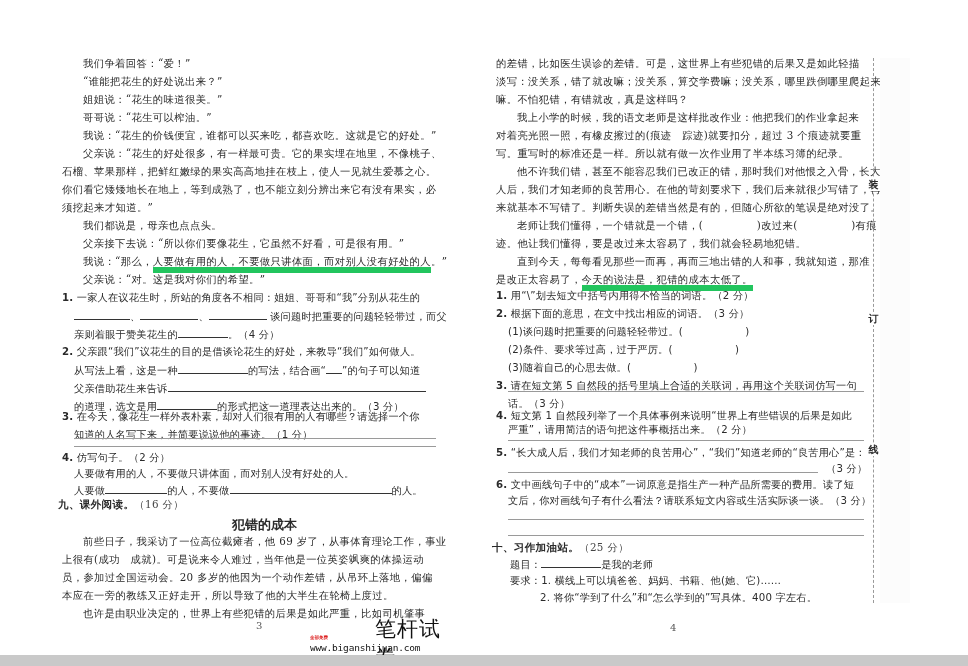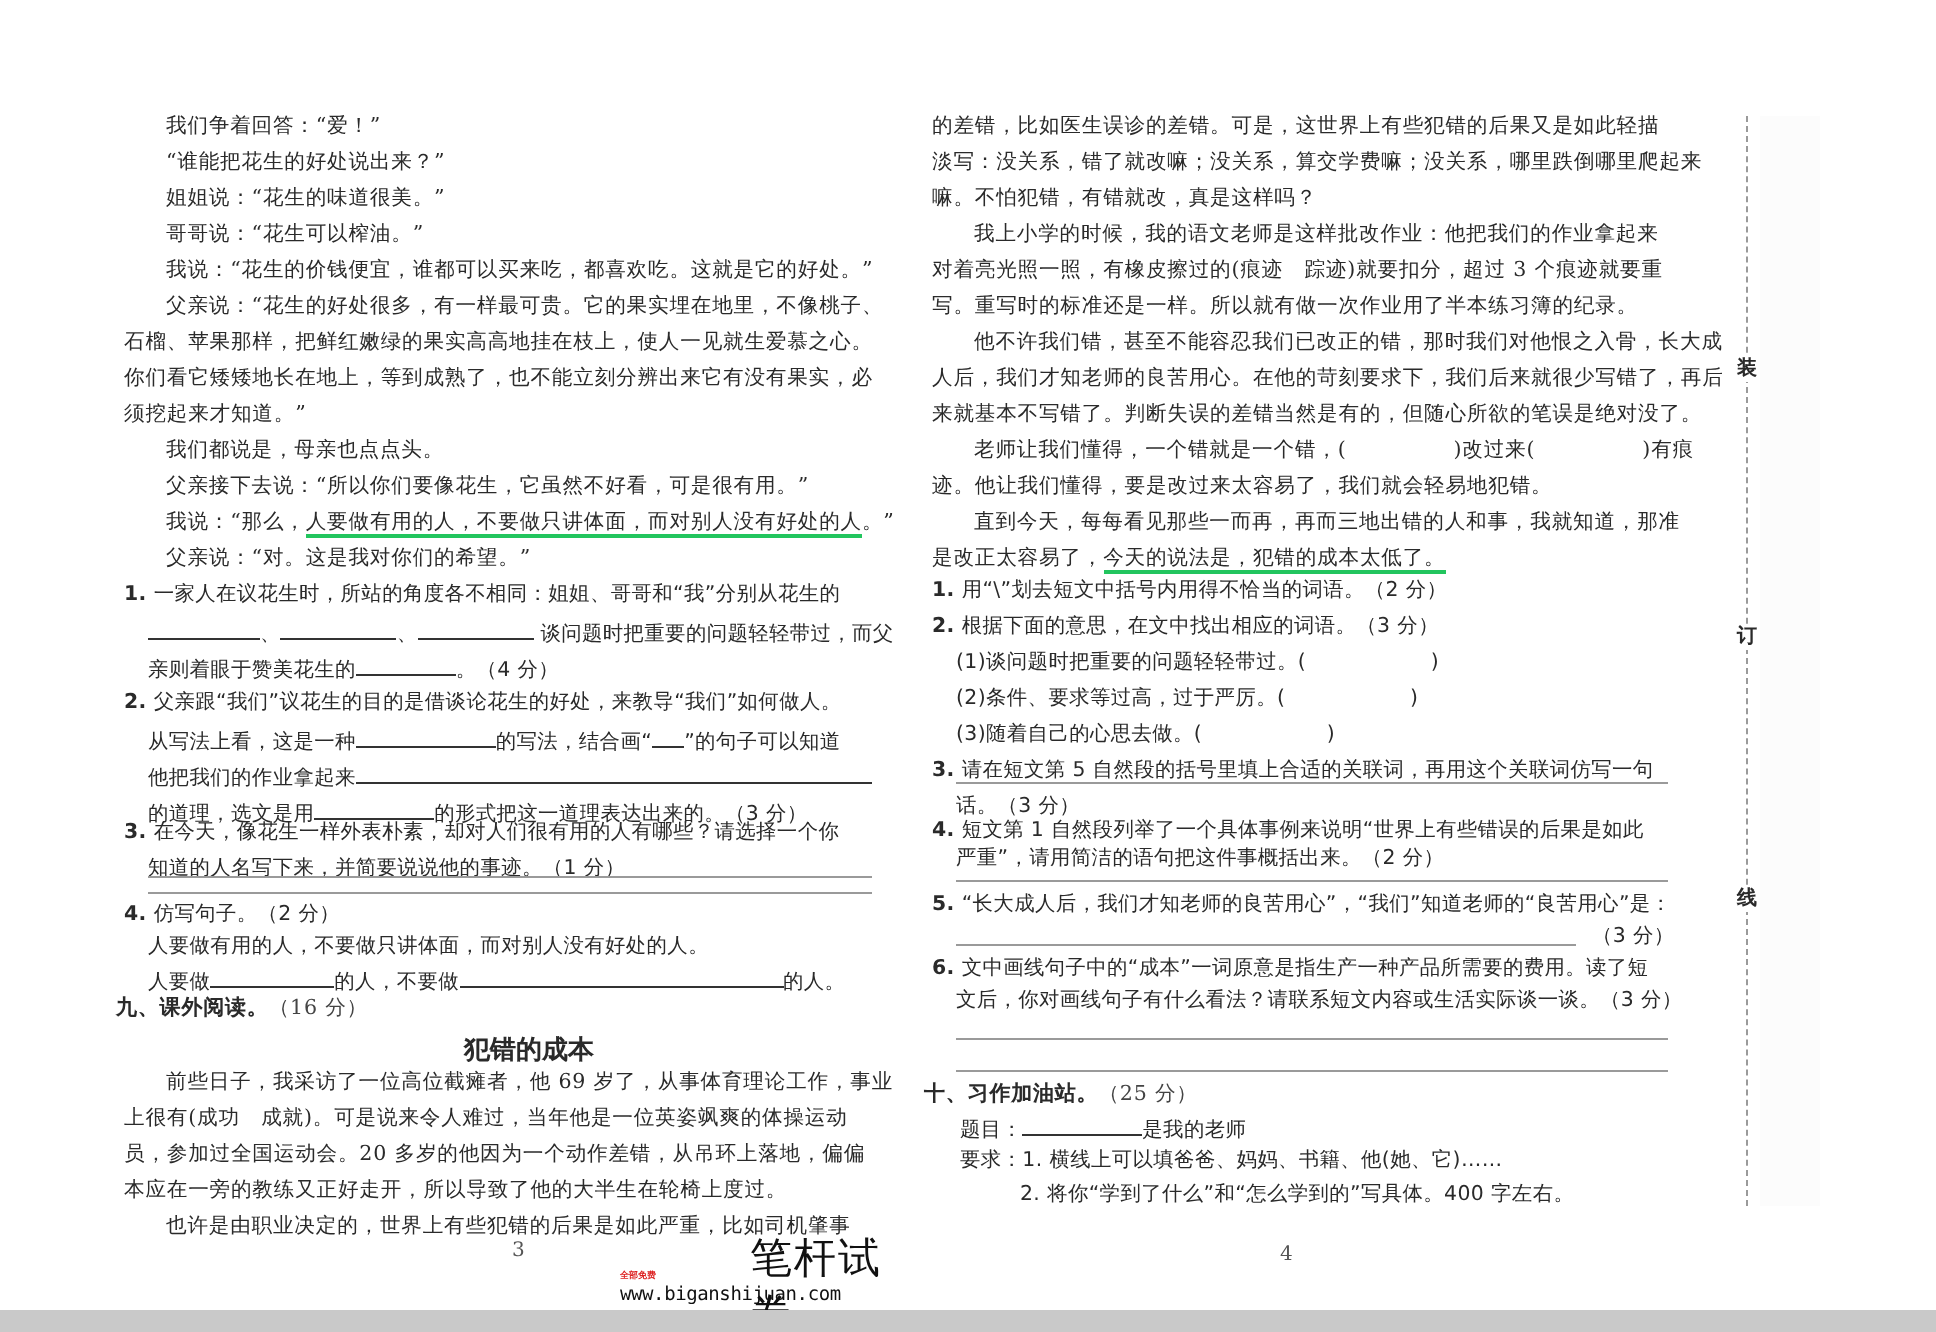--- a/index.html
+++ b/index.html
@@ -2,29 +2,29 @@
 <html><head>
 <meta charset="utf-8">
 <style>
   html, body { margin:0; padding:0; }
   body {
     width:968px; height:666px; overflow:hidden; background:#ffffff; position:relative;
     font-family: "DejaVu Serif", "Liberation Serif", serif; color:#2a2a2a;
   }
   .page { position:absolute; top:0; height:655px; }
   #p3 { left:62px; width:396px; }
-  #p4 { left:466px; width:368px;text-decoration:underline; }
+  #p4 { left:496px; width:368px;text-decoration:underline; }
   .ln { position:absolute; left:0; white-space:nowrap; font-size:10.3px; line-height:14px; letter-spacing:0.4px; }
   .ind { padding-left:21px; }
   .q { font-family:"DejaVu Sans", "Liberation Sans", sans-serif; font-size:10.2px; letter-spacing:0.2px; }
   .qn { font-weight:bold; }
   .sub { padding-left:12px; }
   .blank { display:inline-block; border-bottom:1px solid #333; height:10px; vertical-align:baseline; }
   .rule { position:absolute; height:0; border-top:1px solid #9a9a9a; }
-  .u { border-bottom:2px solid #22c55e; }
+  .u { border-bottom:6px solid #22c55e; }
   .sec { font-family:"DejaVu Sans","Liberation Sans",sans-serif; font-weight:bold; font-size:10.5px; }
   .pts { font-weight:normal; color:#444; }
   .title { position:absolute; font-family:"DejaVu Sans","Liberation Sans",sans-serif; font-weight:bold; font-size:13px; }
   .pnum { position:absolute; font-size:10px; color:#555; }
   .binding { position:absolute; left:873px; top:58px; height:545px; border-left:1px dashed #9a9a9a; }
   .bind-char { position:absolute; left:867px; width:13px; background:#fff; font-size:10px; font-weight:bold; text-align:center; line-height:13px; }
   .margin-panel { position:absolute; left:880px; top:58px; width:30px; height:545px; background:#fcfcfc; }
   .bottom-bar { position:absolute; left:0; top:655px; width:968px; height:11px; background:#c9c9c9; }
   .logo { position:absolute; left:310px; top:615px; width:140px; height:40px; }
   .logo-main { position:absolute; left:17px; top:0; font-family:"DejaVu Sans","Liberation Sans",sans-serif; font-size:21px; color:#111; letter-spacing:1px;margin-left:48px; }
@@ -61,21 +61,21 @@
     <span>亲则着眼于赞美花生的</span><span class="blank" style="width:50px"></span><span>。（4 分）</span>
   </div>
 
   <div class="ln q" style="top:345px">
     <span class="qn">2.</span> <span>父亲跟“我们”议花生的目的是借谈论花生的好处，来教导“我们”如何做人。</span>
   </div>
   <div class="ln q" style="top:363px; left:12px">
     <span>从写法上看，这是一种</span><span class="blank" style="width:70px"></span><span>的写法，结合画“</span><span class="blank" style="width:16px"></span><span>”的句子可以知道</span>
   </div>
   <div class="ln q" style="top:381px; left:12px">
-    <span>他把我们的作业拿起来</span><span class="blank" style="width:258px"></span>
+    <span>父亲借助花生来告诉</span><span class="blank" style="width:258px"></span>
   </div>
   <div class="ln q" style="top:399px; left:12px">
     <span>的道理，选文是用</span><span class="blank" style="width:60px"></span><span>的形式把这一道理表达出来的。（3 分）</span>
   </div>
 
   <div class="ln q" style="top:410px">
     <span class="qn">3.</span> <span>在今天，像花生一样外表朴素，却对人们很有用的人有哪些？请选择一个你</span>
   </div>
   <div class="ln q" style="top:428px; left:12px">知道的人名写下来，并简要说说他的事迹。（1 分）</div>
   <div class="rule" style="top:438px; left:12px; width:362px"></div>

